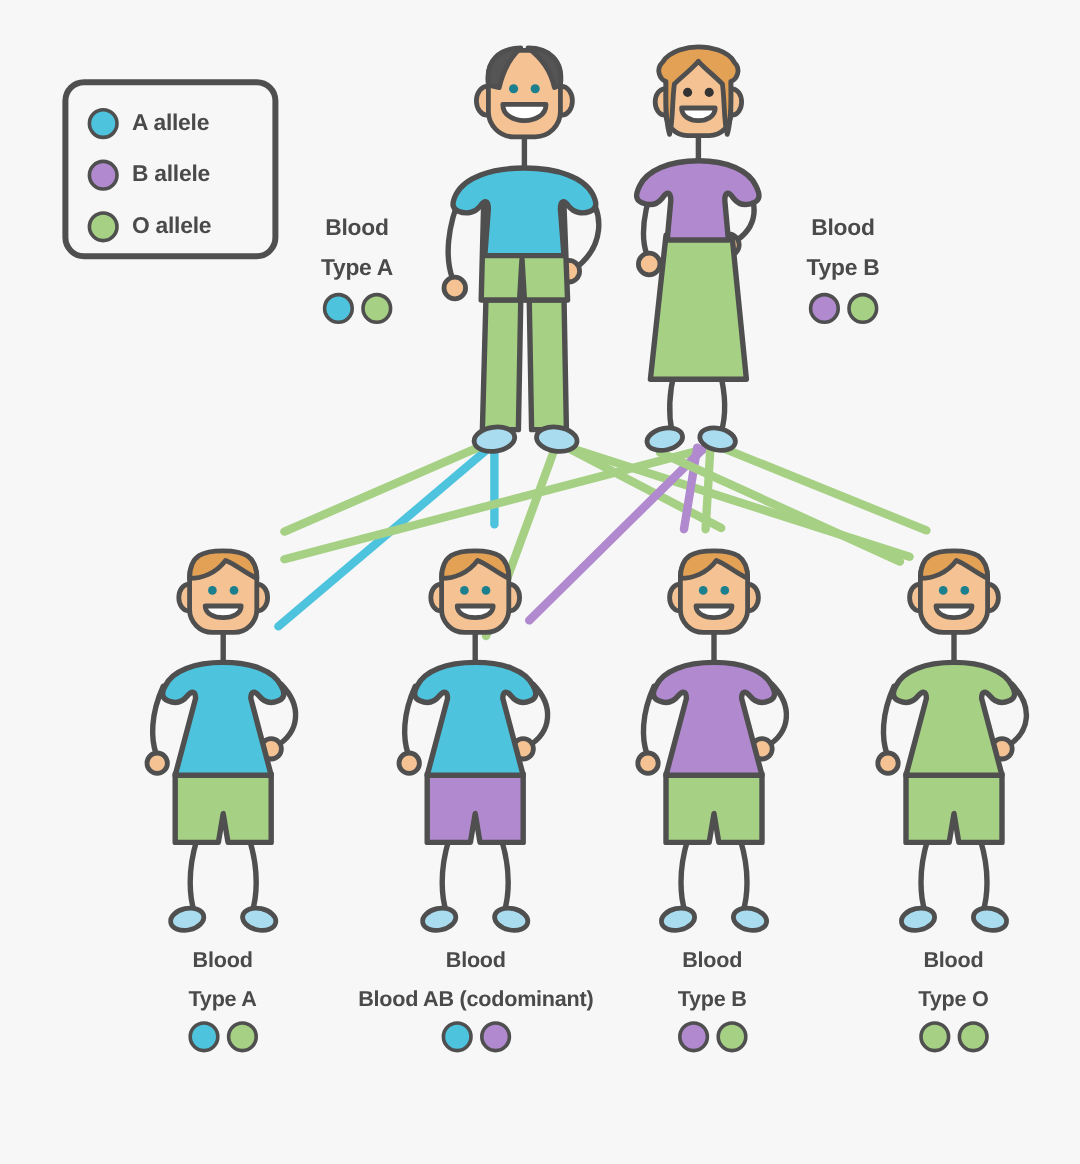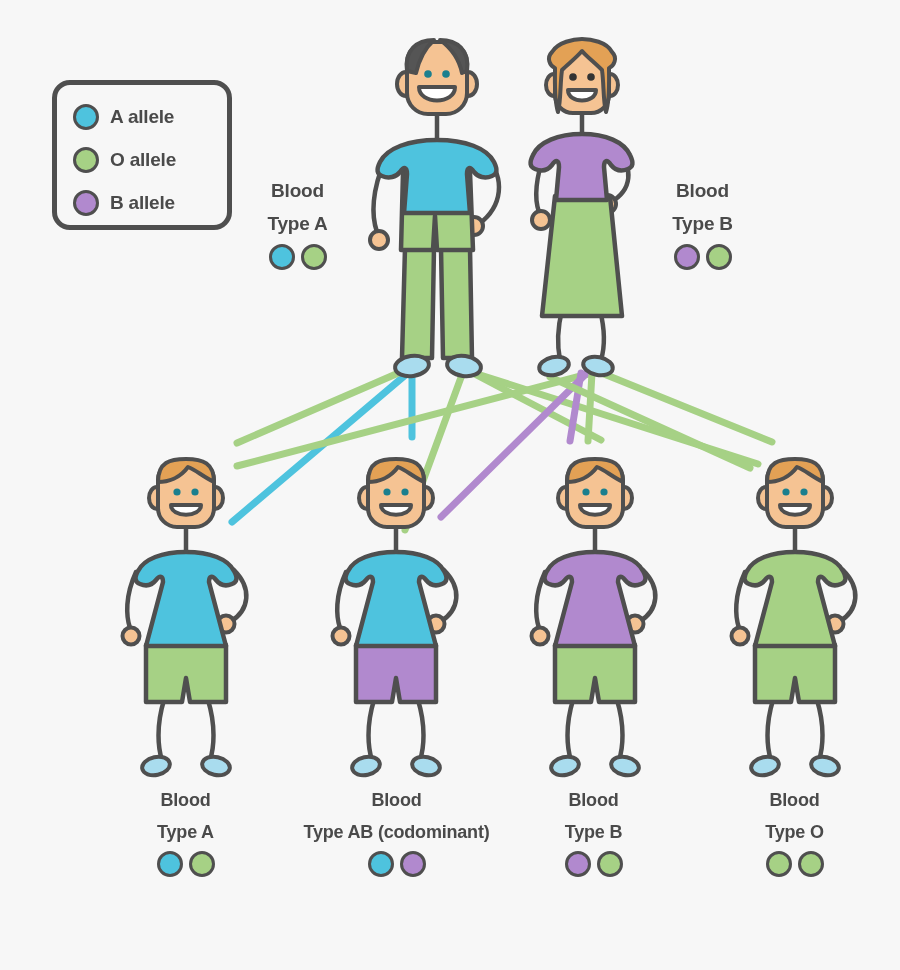--- a/index.html
+++ b/index.html
@@ -39,21 +39,21 @@
   .allele-dot {
     width: 26px;
     height: 26px;
     border-radius: 50%;
     border: 3px solid #4f4f4f;
     box-sizing: border-box;
   }
   .legend-box {
     position: absolute;
     left: 52px;
-    top: 80px;
+    top: 66px;
     width: 180px;
     height: 150px;
     border: 5px solid #4f4f4f;
     border-radius: 18px;
     background: #f7f7f7;
     box-sizing: border-box;
     padding: 10px 0 0 16px;
   }
   .legend-item {
     display: flex;
@@ -324,27 +324,27 @@
         </g>
       </g>
   </svg>
 
   <div class="legend-box">
     <div class="legend-item">
       <span class="legend-swatch" style="background:#4ec3de"></span>
       <span class="legend-label">A allele</span>
     </div>
     <div class="legend-item">
+      <span class="legend-swatch" style="background:#b189ce"></span>
+      <span class="legend-label">B allele</span>
+    </div>
+    <div class="legend-item">
       <span class="legend-swatch" style="background:#a6d185"></span>
       <span class="legend-label">O allele</span>
     </div>
-    <div class="legend-item">
-      <span class="legend-swatch" style="background:#b189ce"></span>
-      <span class="legend-label">B allele</span>
-    </div>
   </div>
 
   <div id="labels-layer">
       <div class="label-block" style="left: 255px; top: 168px; width: 85px; font-size: 19px;">
         <span class="label-text">Blood</span>
         <span class="label-text">Type A</span>
         <div class="allele-row">
           <span class="allele-dot" style="background: rgb(78, 195, 222);"></span>
           <span class="allele-dot" style="background: rgb(166, 209, 133);"></span>
         </div>
@@ -360,21 +360,21 @@
       <div class="label-block" style="left: 143px; top: 778px; width: 85px; font-size: 18px;">
         <span class="label-text">Blood</span>
         <span class="label-text">Type A</span>
         <div class="allele-row">
           <span class="allele-dot" style="background: rgb(78, 195, 222);"></span>
           <span class="allele-dot" style="background: rgb(166, 209, 133);"></span>
         </div>
       </div>
       <div class="label-block" style="left: 275px; top: 778px; width: 243px; font-size: 18px;">
         <span class="label-text">Blood</span>
-        <span class="label-text">Type AB (codominant)</span>
+        <span class="label-text">Blood AB (codominant)</span>
         <div class="allele-row">
           <span class="allele-dot" style="background: rgb(78, 195, 222);"></span>
           <span class="allele-dot" style="background: rgb(177, 137, 206);"></span>
         </div>
       </div>
       <div class="label-block" style="left: 551px; top: 778px; width: 85px; font-size: 18px;">
         <span class="label-text">Blood</span>
         <span class="label-text">Type B</span>
         <div class="allele-row">
           <span class="allele-dot" style="background: rgb(177, 137, 206);"></span>

